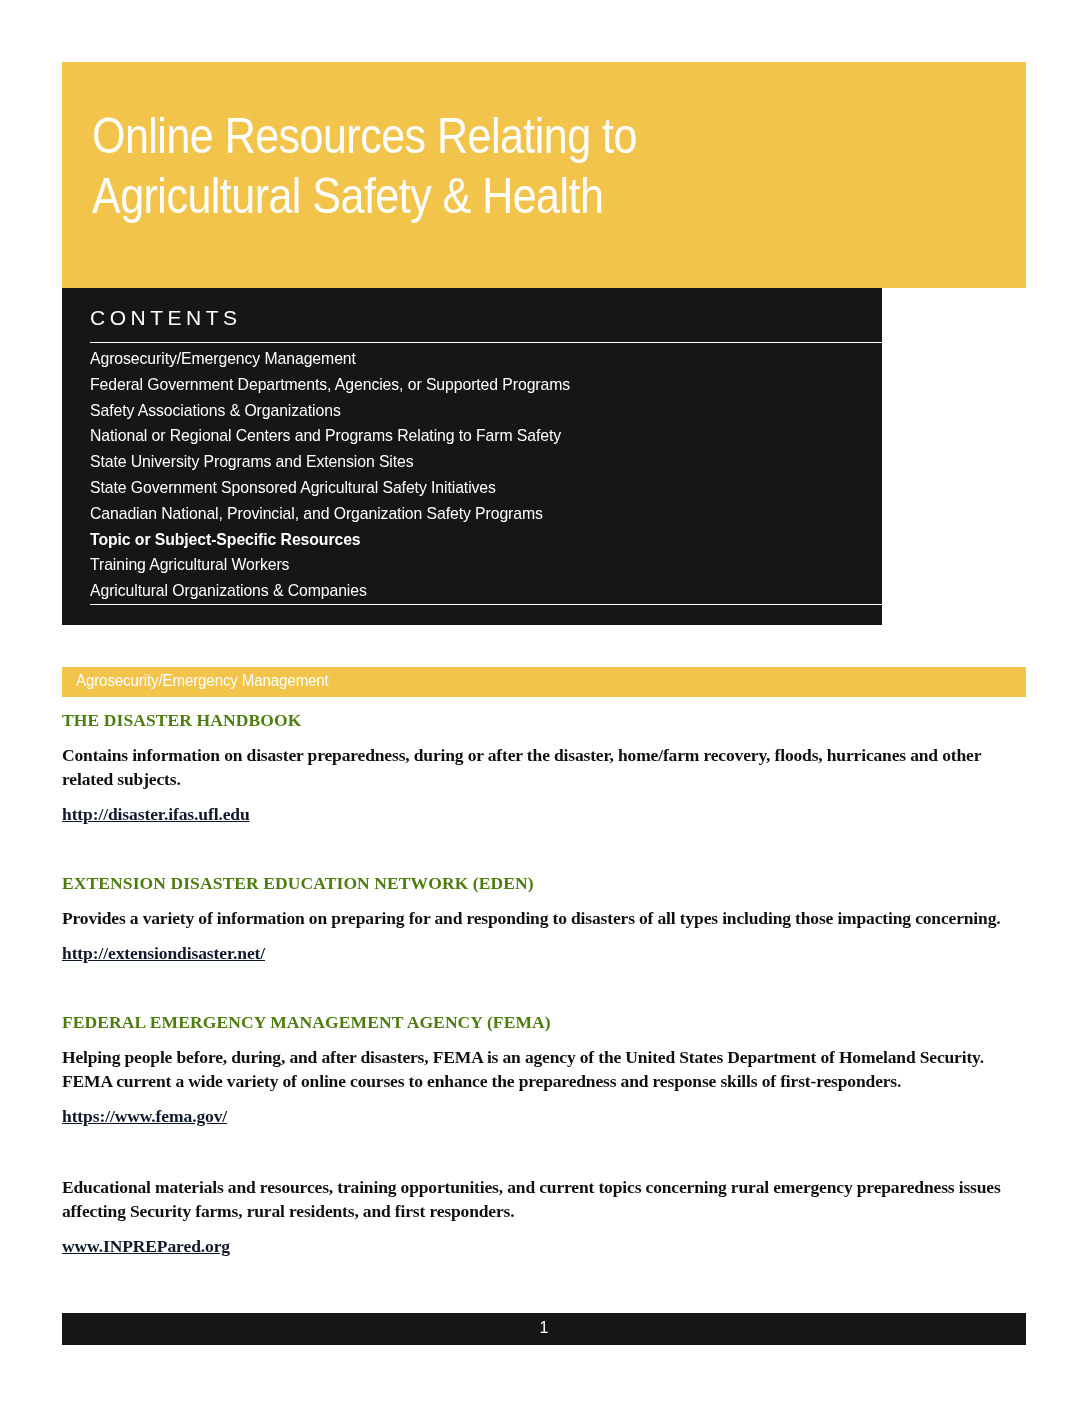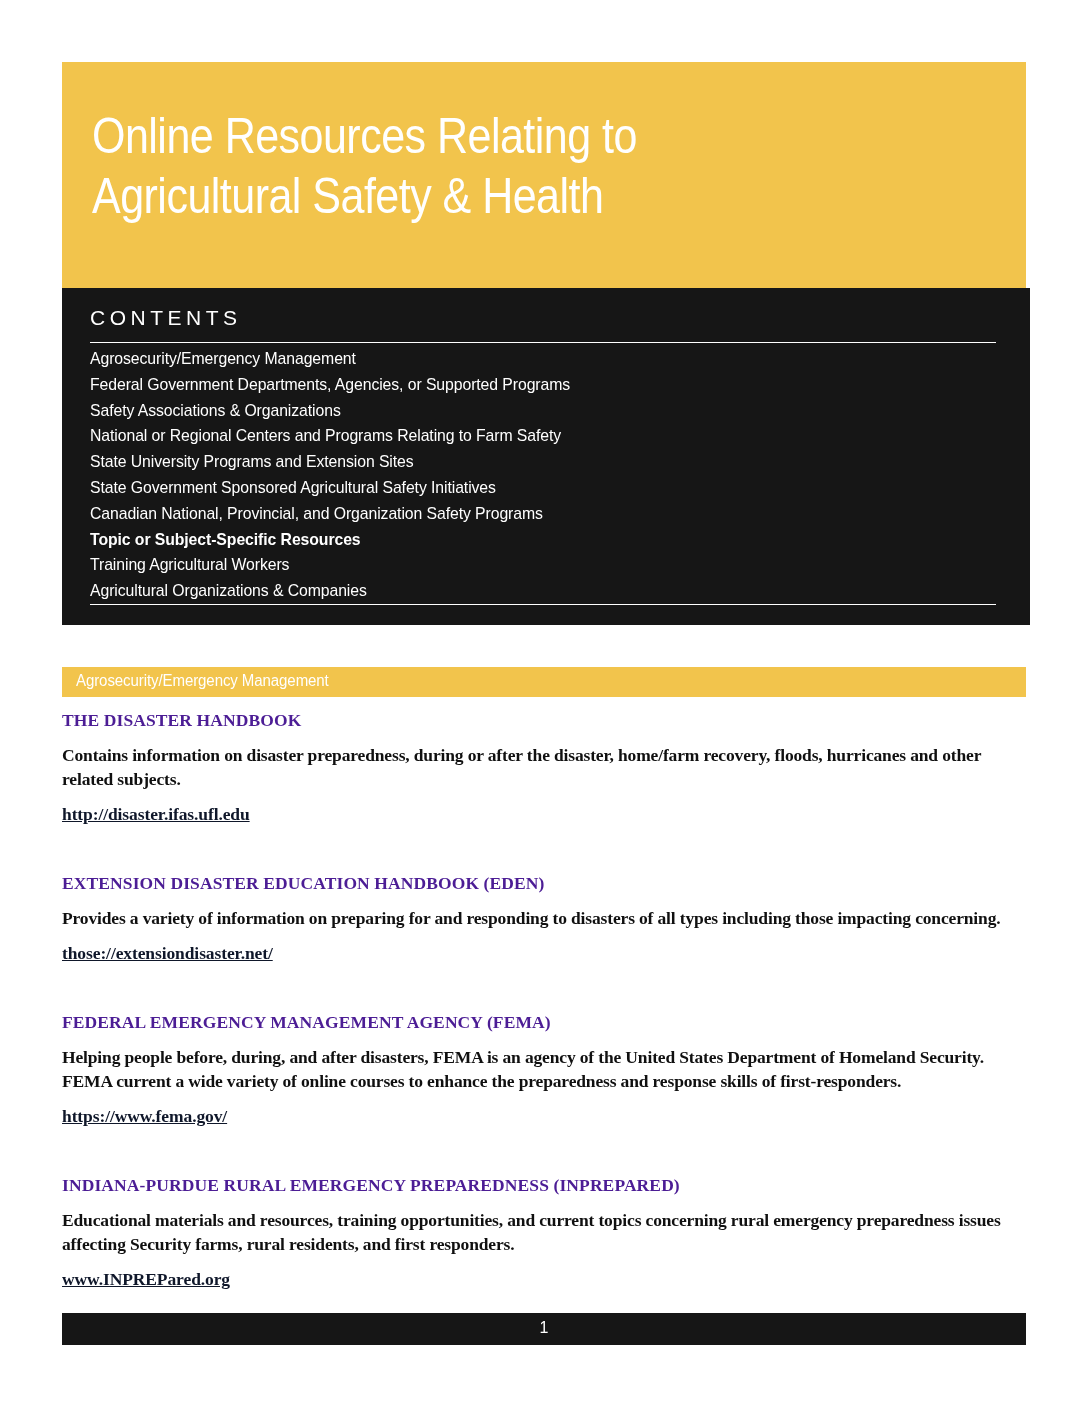--- a/index.html
+++ b/index.html
@@ -48,21 +48,21 @@
     transform: scaleX(0.86);
     transform-origin: left top;
     white-space: pre-line;
   }
 
   
   .contents-panel {
     position: absolute;
     left: 62px;
     top: 288px;
-    width: 968px;
+    width: 820px;
     height: 337px;
     background: #161616;
     box-sizing: border-box;
   }
   .contents-heading {
     position: absolute;
     left: 28px;
     top: 18px;
     color: #ffffff;
     font-family: "Liberation Sans", sans-serif;
@@ -130,21 +130,21 @@
     position: absolute;
     left: 62px;
     top: 710px;
     width: 964px;
   }
   .entry { margin-bottom: 22px; }
   .entry-title {
     font-family: "Liberation Serif", serif;
     font-size: 17.5px;
     font-weight: 700;
-    color: #4c1d95;
+    color: #4d7c0f;
     letter-spacing: 0.1px;
     margin: 0 0 13px 0;
     line-height: 20px;
   }
   .entry-desc {
     font-family: "Liberation Serif", serif;
     font-size: 17.5px;
     font-weight: 700;
     color: #101010;
     line-height: 24px;
@@ -219,35 +219,34 @@
   <div class="entries">
 
     <div class="entry">
       <p class="entry-title">THE DISASTER HANDBOOK</p>
       <p class="entry-desc">Contains information on disaster preparedness, during or after the disaster, home/farm recovery, floods, hurricanes and other related subjects.</p>
       <a class="entry-link">http://disaster.ifas.ufl.edu</a>
     </div>
     <div class="entry-gap"></div>
 
     <div class="entry">
-      <p class="entry-title">EXTENSION DISASTER EDUCATION HANDBOOK (EDEN)</p>
+      <p class="entry-title">EXTENSION DISASTER EDUCATION NETWORK (EDEN)</p>
       <p class="entry-desc">Provides a variety of information on preparing for and responding to disasters of all types including those impacting concerning.</p>
-      <a class="entry-link">those://extensiondisaster.net/</a>
+      <a class="entry-link">http://extensiondisaster.net/</a>
     </div>
     <div class="entry-gap"></div>
 
     <div class="entry">
       <p class="entry-title">FEDERAL EMERGENCY MANAGEMENT AGENCY (FEMA)</p>
       <p class="entry-desc">Helping people before, during, and after disasters, FEMA is an agency of the United States Department of Homeland Security.  FEMA current a wide variety of online courses to enhance the preparedness and response skills of first-responders.</p>
       <a class="entry-link">https://www.fema.gov/</a>
     </div>
     <div class="entry-gap"></div>
 
     <div class="entry">
-      <p class="entry-title">INDIANA-PURDUE RURAL EMERGENCY PREPAREDNESS (INPREPARED)</p>
       <p class="entry-desc">Educational materials and resources, training opportunities, and current topics concerning rural emergency preparedness issues affecting Security farms, rural residents, and first responders.</p>
       <a class="entry-link">www.INPREPared.org</a>
     </div>
 
   </div>
 
   <div class="footer-bar">
     <div class="footer-page-number">1</div>
   </div>
 

